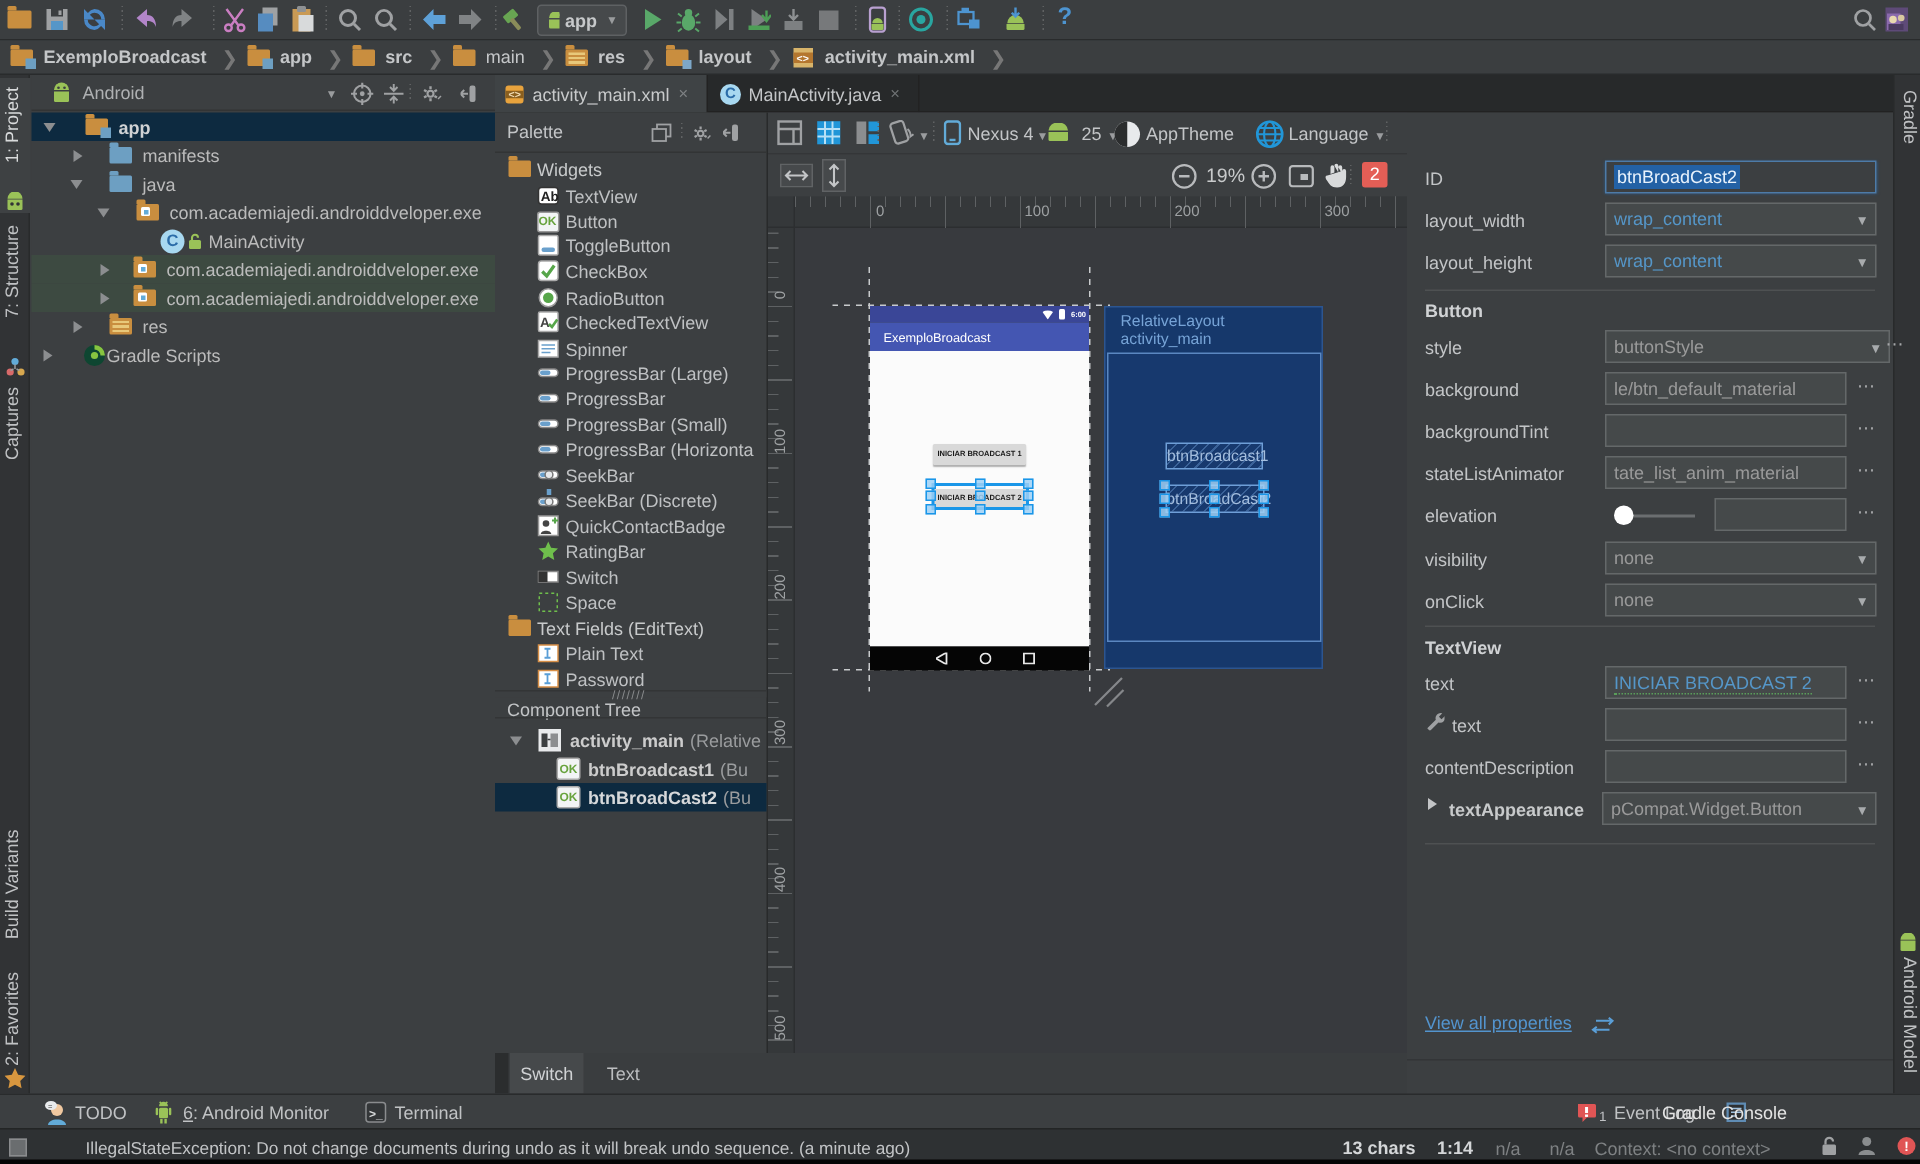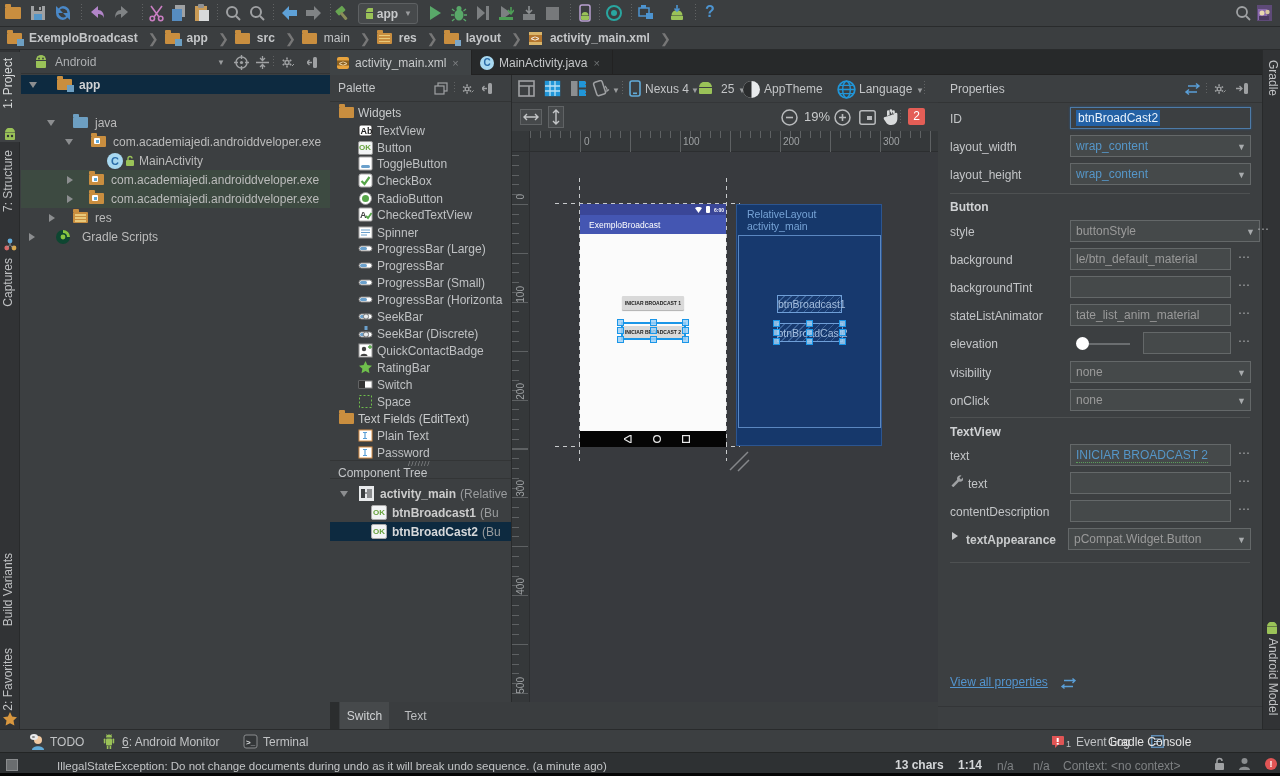--- a/index.html
+++ b/index.html
@@ -251,20 +251,25 @@
         <path d="M5 7.5H0M2.5 5 0 7.5 2.5 10" stroke="#9fa1a3" stroke-width="1.3" fill="none"></path>
       </svg>
  </div>
  <div class="row" style="top:25px;background:#0d2a40">
       <div class="tri-d" style="margin-left:8px"></div>
       <div style="position:relative;margin-left:20px" class="fold">
         <div class="mod"></div>
       </div>
       <b style="margin-left:7px;color:#d0d2d4">app</b>
     </div>
+ <div class="row" style="top:44px">
+      <div class="tri-r" style="margin-left:28px"></div>
+      <div style="margin-left:18px" class="fold blue"></div>
+      <span style="margin-left:7px">manifests</span>
+    </div>
  <div class="row" style="top:63px">
       <div class="tri-d" style="margin-left:26px"></div>
       <div style="margin-left:18px" class="fold blue"></div>
       <span style="margin-left:7px">java</span>
     </div>
  <div class="row" style="top:82px">
       <div class="tri-d" style="margin-left:44px"></div>
       <div style="margin-left:18px" class="fold">
         <div style="position:absolute;left:3px;top:2px;width:6px;height:6px;background:#fff;border-radius:1px"></div>
         <div style="position:absolute;left:4.5px;top:3.5px;width:3px;height:3px;background:#62abd8"></div>
@@ -302,21 +307,21 @@
       </div>
       <span style="margin-left:7px">res</span>
     </div>
  <div class="row" style="top:177px">
       <div class="tri-r" style="margin-left:8px"></div>
       <svg style="margin-left:20px" width="16" height="16">
         <circle cx="8" cy="8" r="7" fill="#0e4631"></circle>
         <path d="M8 1a7 7 0 0 1 7 7h-3a4 4 0 0 0-4-4z" fill="#87c540"></path>
         <circle cx="8" cy="8" r="2.4" fill="#87c540"></circle>
       </svg>
-      <span style="margin-left:11px">Gradle Scripts</span>
+      <span style="margin-left:0">Gradle Scripts</span>
     </div>
 </div>
 
 <div class="a" style="left:330px;top:50px;width:932px;height:25px;background:#27292a;border-bottom:1px solid #222">
  <div class="a" style="left:0;top:0;width:142px;height:25px;background:#3f4345;border-right:1px solid #222;display:flex;align-items:center;padding-left:6px;color:#c8cacb">
   <svg width="14" height="14" style="margin-right:5px">
         <rect x="1" y="1" width="12" height="12" rx="2" fill="#e8a33d"></rect>
         <rect x="1" y="4.5" width="12" height="5" fill="#8a5f1e"></rect>
         <text x="3" y="9.5" font-size="7" fill="#f5e0b8" font-weight="bold">&lt;&gt;</text>
       </svg>
@@ -643,37 +648,20 @@
       <div class="handle" style="left:69px;top:114.5px"></div>
       <div class="handle" style="left:69px;top:132.5px"></div>
       <div class="handle" style="left:69px;top:123.5px"></div>
       <div class="handle" style="left:102px;top:114.5px"></div>
       <div class="handle" style="left:102px;top:132.5px"></div>
       <div class="handle" style="left:102px;top:123.5px"></div>
  </div>
 </div>
 
 <div class="a" style="left:938px;top:75px;width:324px;height:653px;background:#3c3f41">
- <div class="a" style="left:0;top:0;width:324px;height:28px;border-bottom:1px solid #323435">
-  <span class="a" style="left:12px;top:7px;color:#c3c5c7">Properties</span>
-  <svg class="a" style="left:246px;top:7px" width="17" height="14">
-        <path d="M4 4h11M12 1.5 15 4l-3 2.5" stroke="#5a9ed6" stroke-width="1.5" fill="none"></path>
-        <path d="M13 10H2M5 7.5 2 10l3 2.5" stroke="#5a9ed6" stroke-width="1.5" fill="none"></path>
-      </svg>
-  <div class="vsep" style="left:268px;top:8px;bottom:8px"></div>
-  <svg class="a" style="left:274px;top:7px" width="16" height="14" viewBox="0 0 16 15">
-        <circle cx="7" cy="7.5" r="2" fill="none" stroke="#9fa1a3" stroke-width="1.4"></circle>
-        <path d="M7 2.5v2M7 10.5v2M2.7 5l1.7 1M11.3 10l-1.7-1M2.7 10l1.7-1M11.3 5l-1.7 1" stroke="#9fa1a3" stroke-width="1.6"></path>
-        <path d="M14 9l-2 2" stroke="#9fa1a3"></path>
-      </svg>
-  <svg class="a" style="left:298px;top:7px" width="14" height="14">
-        <rect x="8" y="1" width="4" height="11" rx="1.5" fill="#9fa1a3"></rect>
-        <path d="M0 6.5h6M3.5 4 6 6.5 3.5 9" stroke="#9fa1a3" stroke-width="1.3" fill="none"></path>
-      </svg>
- </div>
  <span class="plabel" style="top:37px">ID</span>
  <div class="field" style="left:132px;top:32px;width:181px;background:#3c3f41;border:1px solid #4d7ba8;box-shadow:0 0 2px #2d5b8a">
       <span style="background:#2361a5;color:#e8f2fc;padding:1px 2px">btnBroadCast2</span>
     </div>
  <span class="plabel" style="top:65px">layout_width</span>
  <div class="field combo" style="left:132px;top:60px;width:181px;color:#5596c8">wrap_content<span class="arr">▼</span></div>
  <span class="plabel" style="top:93px">layout_height</span>
  <div class="field combo" style="left:132px;top:88px;width:181px;color:#5596c8">wrap_content<span class="arr">▼</span></div>
  <div class="a" style="left:12px;top:118px;width:300px;height:1px;background:#4e5152"></div>
     <b class="a" style="left:12px;top:125px;color:#d0d2d4">Button</b>

